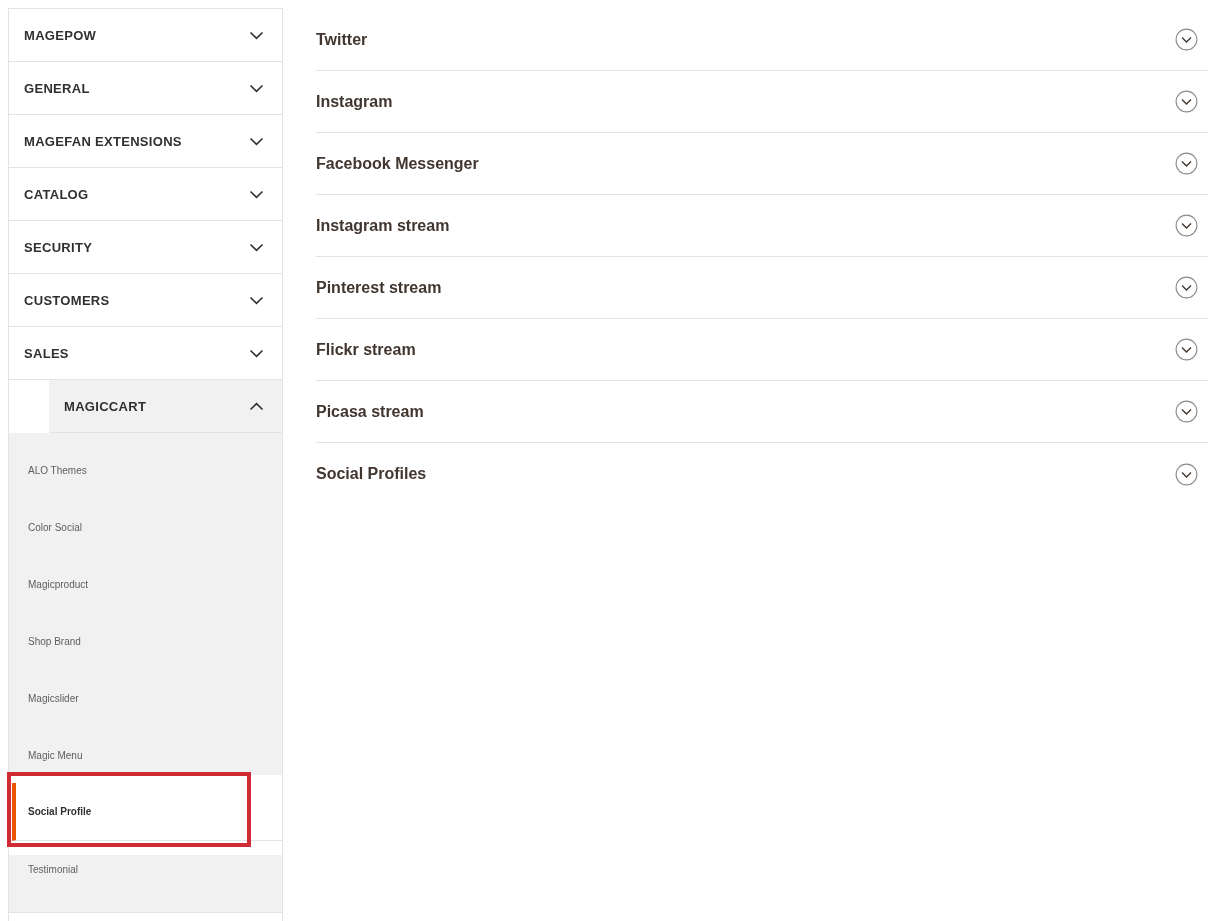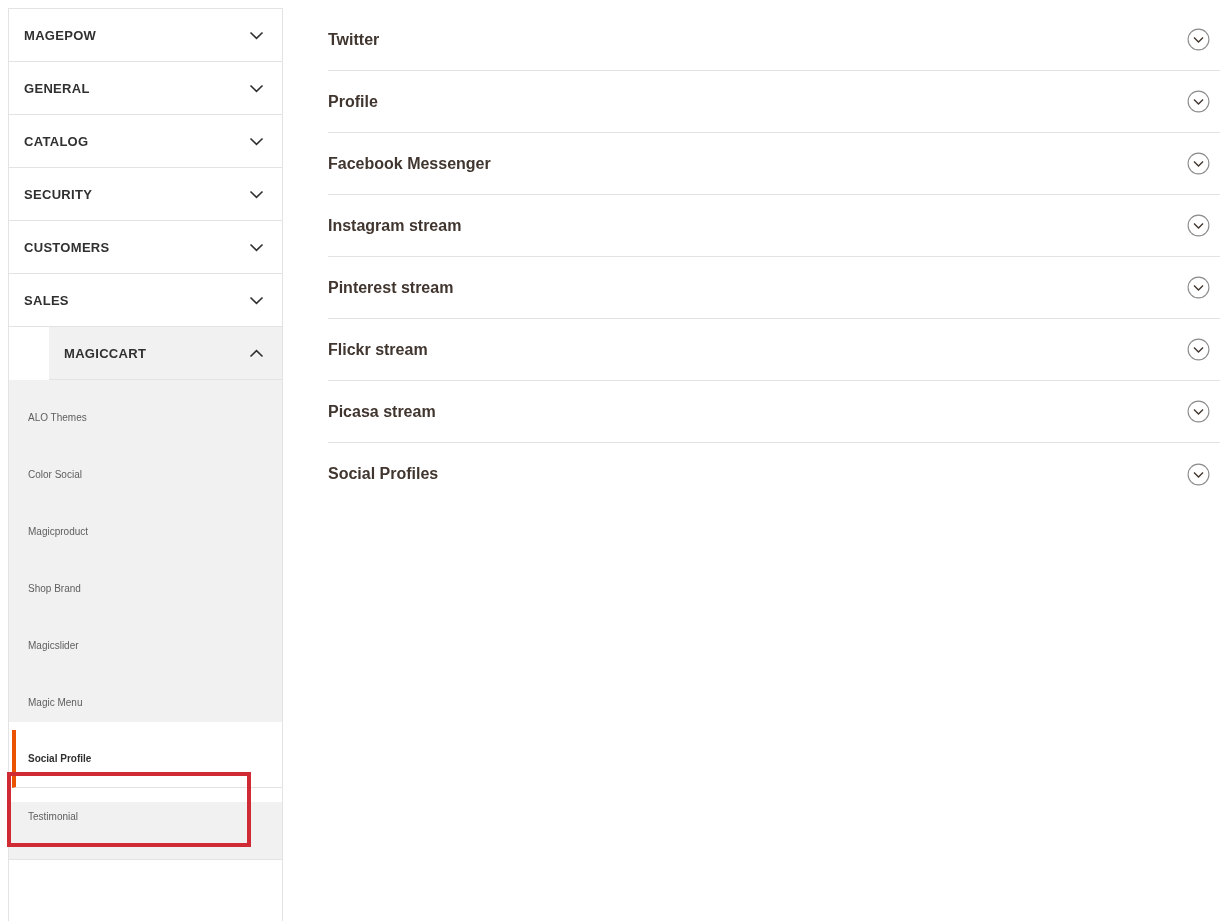--- a/index.html
+++ b/index.html
@@ -41,21 +41,21 @@
     height:80px; background:#fff; padding:8px 0 0 3px; cursor:pointer;
   }
   .active-inner {
     height:58px; border-left:4px solid #eb5202; border-bottom:1px solid #e3e3e3;
     display:flex; align-items:center; padding-left:12px;
     font-size:10px; font-weight:700; color:#303030; line-height:20px;
   }
   .sidebar-footer { height:8px; background:#fff; }
 
   
-  .content { position:absolute; left:328px; top:9px; width:892px; }
+  .content { position:absolute; left:316px; top:9px; width:892px; }
   .group-row {
     height:62px; border-bottom:1px solid #e3e3e3;
     display:flex; align-items:center; justify-content:space-between;
     cursor:pointer; background:#fff;
   }
   .group-row.last { border-bottom:none; }
   .group-title { font-size:16px; font-weight:600; color:#41362f; }
   .toggle { width:23px; height:23px; margin-right:10px; display:flex; align-items:center; justify-content:center; }
   .toggle svg { display:block; }
 
@@ -83,20 +83,28 @@
 
     <div class="nav-section">
       <span class="nav-label">GENERAL</span>
       <span class="chev">
         <svg width="15" height="9" viewBox="0 0 15 9">
             <polyline points="1.5,1.5 7.5,7.3 13.5,1.5" fill="none" stroke="#303030" stroke-width="1.6"></polyline>
           </svg>
       </span>
     </div>
 
+    <div class="nav-section">
+      <span class="nav-label">MAGEFAN EXTENSIONS</span>
+      <span class="chev">
+        <svg width="15" height="9" viewBox="0 0 15 9">
+            <polyline points="1.5,1.5 7.5,7.3 13.5,1.5" fill="none" stroke="#303030" stroke-width="1.6"></polyline>
+          </svg>
+      </span>
+    </div>
 
     <div class="nav-section">
       <span class="nav-label">CATALOG</span>
       <span class="chev">
         <svg width="15" height="9" viewBox="0 0 15 9">
             <polyline points="1.5,1.5 7.5,7.3 13.5,1.5" fill="none" stroke="#303030" stroke-width="1.6"></polyline>
           </svg>
       </span>
     </div>
 
@@ -174,21 +182,21 @@
       <span class="group-title">Twitter</span>
       <span class="toggle">
         <svg width="23" height="23" viewBox="0 0 23 23">
             <circle cx="11.5" cy="11.5" r="10.4" fill="none" stroke="#8c8c8c" stroke-width="1.1"></circle>
             <polyline points="7,9.6 11.5,14 16,9.6" fill="none" stroke="#41362f" stroke-width="1.4"></polyline>
           </svg>
       </span>
     </div>
 
     <div class="group-row">
-      <span class="group-title">Profile</span>
+      <span class="group-title">Instagram</span>
       <span class="toggle">
         <svg width="23" height="23" viewBox="0 0 23 23">
             <circle cx="11.5" cy="11.5" r="10.4" fill="none" stroke="#8c8c8c" stroke-width="1.1"></circle>
             <polyline points="7,9.6 11.5,14 16,9.6" fill="none" stroke="#41362f" stroke-width="1.4"></polyline>
           </svg>
       </span>
     </div>
 
     <div class="group-row">
       <span class="group-title">Facebook Messenger</span>

